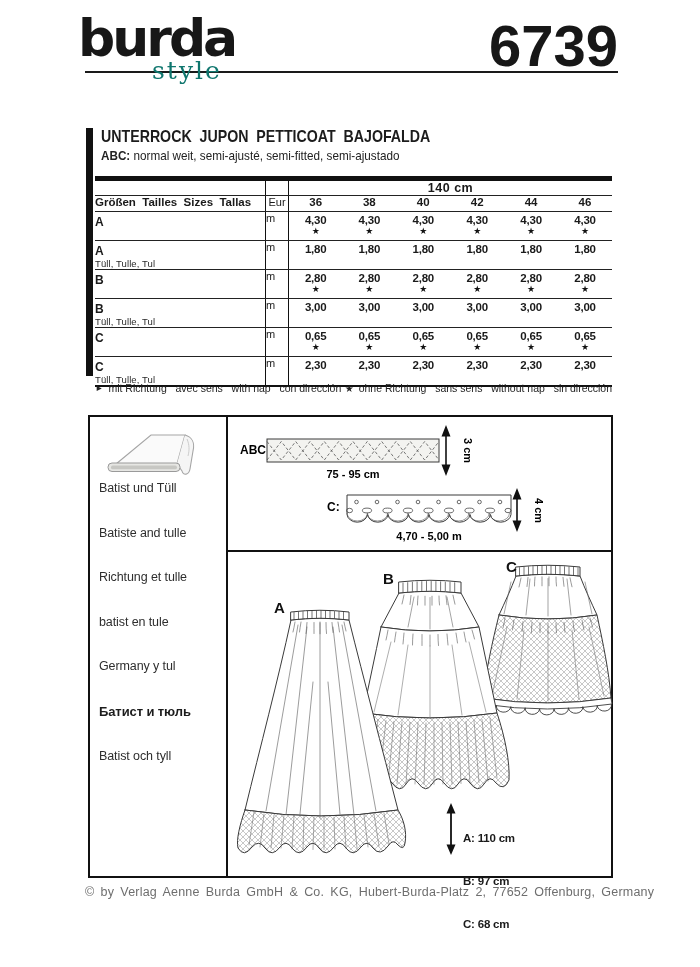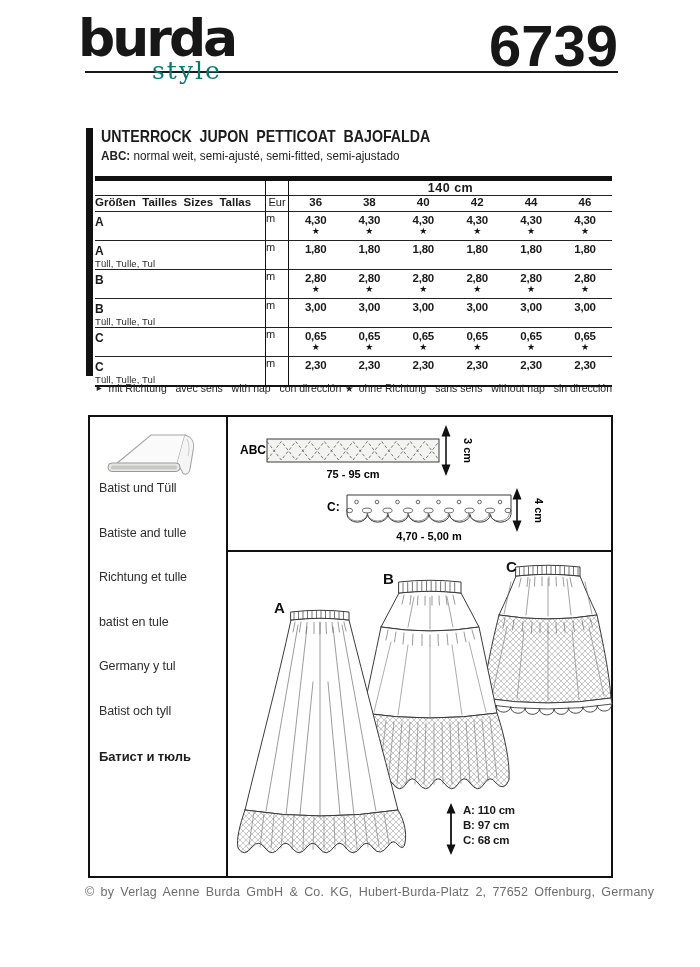--- a/index.html
+++ b/index.html
@@ -54,21 +54,21 @@
   .lang-bold{font-weight:bold;color:#1c1c1c;font-size:13px;}
   .fabric-icon{position:absolute;left:4px;top:8px;}
   .notions-svg{position:absolute;left:138px;top:0;}
   .views-svg{position:absolute;left:138px;top:135px;}
   .view-label{position:absolute;font-size:15px;font-weight:bold;color:#111;}
   .lbl-a{left:184px;top:182px;}
   .lbl-b{left:293px;top:153px;}
   .lbl-c{left:416px;top:141px;}
   .lengths{position:absolute;left:354px;top:386px;display:flex;gap:5px;}
   .len-col{display:flex;flex-direction:column;}
-  .len-line{font-size:11.5px;font-weight:bold;line-height:15px;letter-spacing:-.2px;white-space:pre;}
+  .len-line{font-size:11.5px;font-weight:bold;line-height:15px;letter-spacing:-.2px;white-space:pre;margin-top:28px;}
   
   .footer{position:absolute;left:85px;top:885px;width:533px;color:#6e6e6e;
           font-size:12.5px;letter-spacing:.2px;}
   .footer .l1{white-space:nowrap;word-spacing:2.5px;}
   .footer .l2{display:flex;justify-content:space-between;margin-top:3px;}
   svg text{font-family:"Liberation Sans",sans-serif;}
 </style>
 </head>
 <body>
 
@@ -277,22 +277,22 @@
       <rect x="14" y="38" width="72" height="8.5" rx="4" fill="#e6e6e3" stroke="#9a9a9a" stroke-width="1"></rect>
       <rect x="17" y="40.5" width="66" height="3.8" rx="1.9" fill="#c7c7c3"></rect>
     </svg>
 
     <div class="lang-list" id="lang-list">
         <div class="lang-item">Batist und Tüll</div>
         <div class="lang-item">Batiste and tulle</div>
         <div class="lang-item">Richtung et tulle</div>
         <div class="lang-item">batist en tule</div>
         <div class="lang-item">Germany y tul</div>
+        <div class="lang-item lang-bold">Батист и тюль</div>
         <div class="lang-item">Batist och tyll</div>
-        <div class="lang-item lang-bold">Батист и тюль</div>
       </div>
 
     <svg class="notions-svg" width="387" height="133" viewBox="0 0 387 133">
       <text x="12" y="37" font-size="12" font-weight="700">ABC:</text>
       <rect x="39" y="22" width="172" height="23" fill="#f3f3f0" stroke="#3a3a3a" stroke-width="1"></rect>
       <path d="M39 43 L53.3 24.5 L67.7 43 L82 24.5 L96.3 43 L110.7 24.5 L125 43 L139.3 24.5 L153.7 43 L168 24.5 L182.3 43 L196.7 24.5 L211 43" fill="none" stroke="#555" stroke-width=".8" stroke-dasharray="3 2.2"></path>
       <path d="M39 24.5 L53.3 43 L67.7 24.5 L82 43 L96.3 24.5 L110.7 43 L125 24.5 L139.3 43 L153.7 24.5 L168 43 L182.3 24.5 L196.7 43 L211 24.5" fill="none" stroke="#555" stroke-width=".8" stroke-dasharray="3 2.2"></path>
       <text x="125" y="61" font-size="11" font-weight="700" text-anchor="middle">75 - 95 cm</text>
       <g>
         <path d="M218 17 V50" stroke="#111" stroke-width="1.6"></path>

